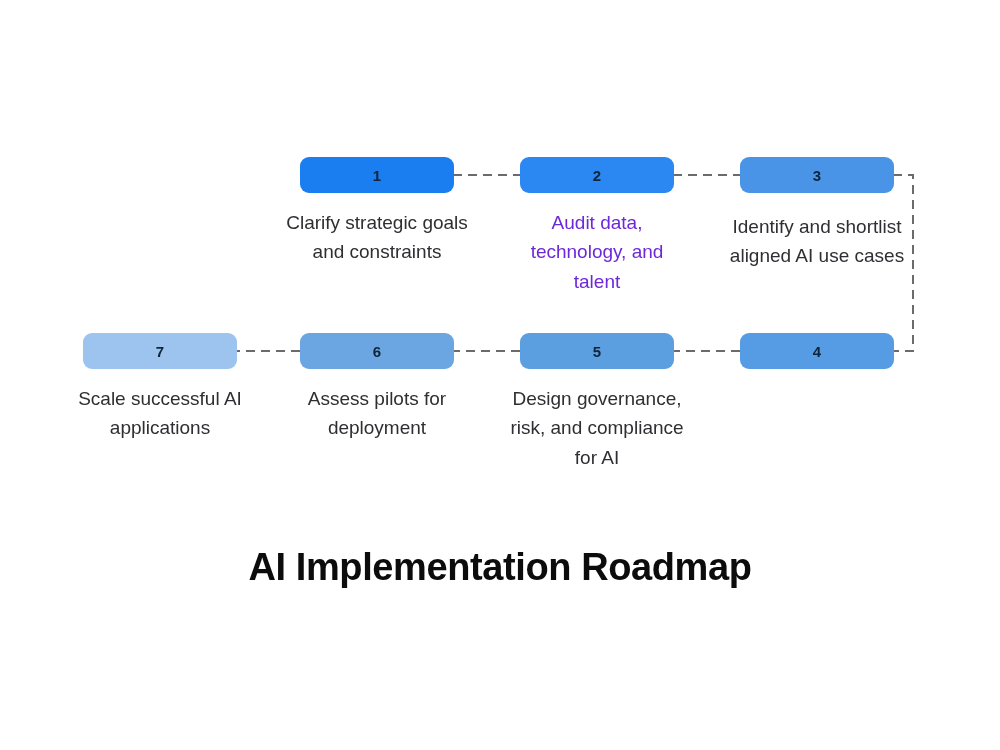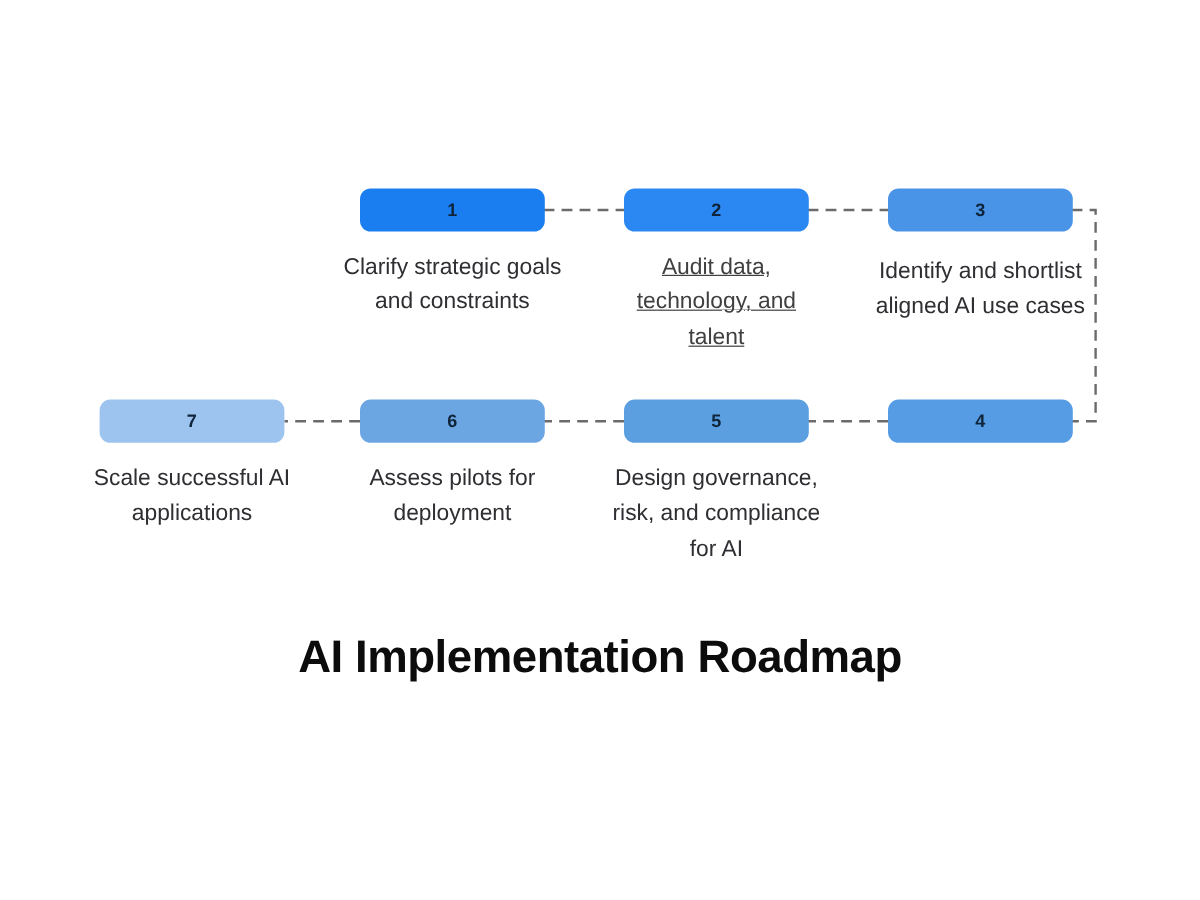--- a/index.html
+++ b/index.html
@@ -64,21 +64,21 @@
     color: #2f2f33;
     white-space: pre-line;
     width: 200px;
     margin-left: -23px;
   }
 
   
   #title {
     position: absolute;
     left: 0;
-    top: 527px;
+    top: 546px;
     width: 1000px;
     text-align: center;
     font-size: 38px;
     font-weight: bold;
     color: #0c0c0c;
     letter-spacing: -0.4px;
   }
 </style>
 </head>
 <body style="background: rgb(255, 255, 255);">
@@ -99,21 +99,21 @@
       <span class="step-num" style="color: rgb(15, 36, 56);">1</span>
     </div>
     <div class="step-caption" style="color: rgb(47, 47, 51);">Clarify strategic goals
 and constraints</div>
   </div>
 
   <div class="step" style="left:520px; top:157px;">
     <div class="step-box" style="background: rgb(43, 136, 242);">
       <span class="step-num" style="color: rgb(15, 36, 56);">2</span>
     </div>
-    <div class="step-caption" style="color: #404040; text-decoration: underline;">Audit data,
+    <div class="step-caption" style="color: #6d28d9;">Audit data,
 technology, and
 talent</div>
   </div>
 
   <div class="step" style="left:740px; top:157px;">
     <div class="step-box" style="background: rgb(74, 148, 232);">
       <span class="step-num" style="color: rgb(15, 36, 56);">3</span>
     </div>
     <div class="step-caption" style="color: rgb(47, 47, 51); margin-top: 19px;">Identify and shortlist
 aligned AI use cases</div>

